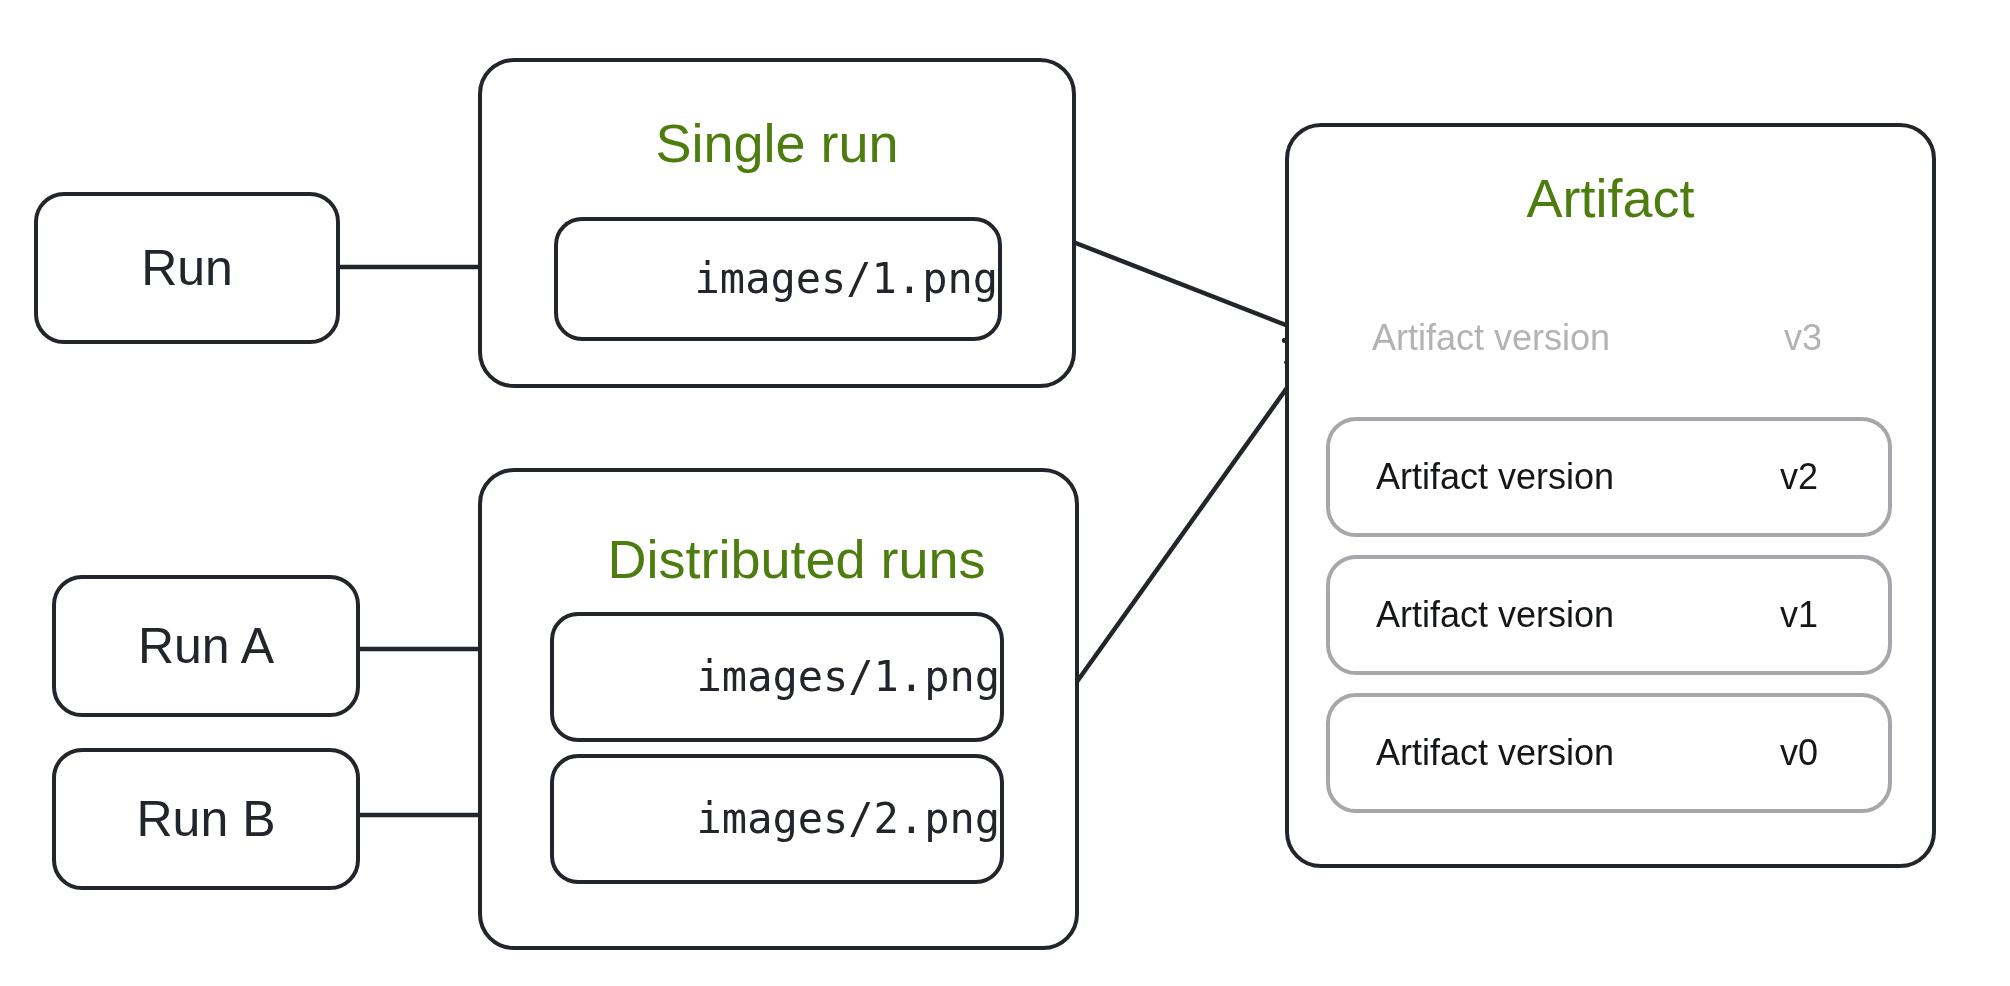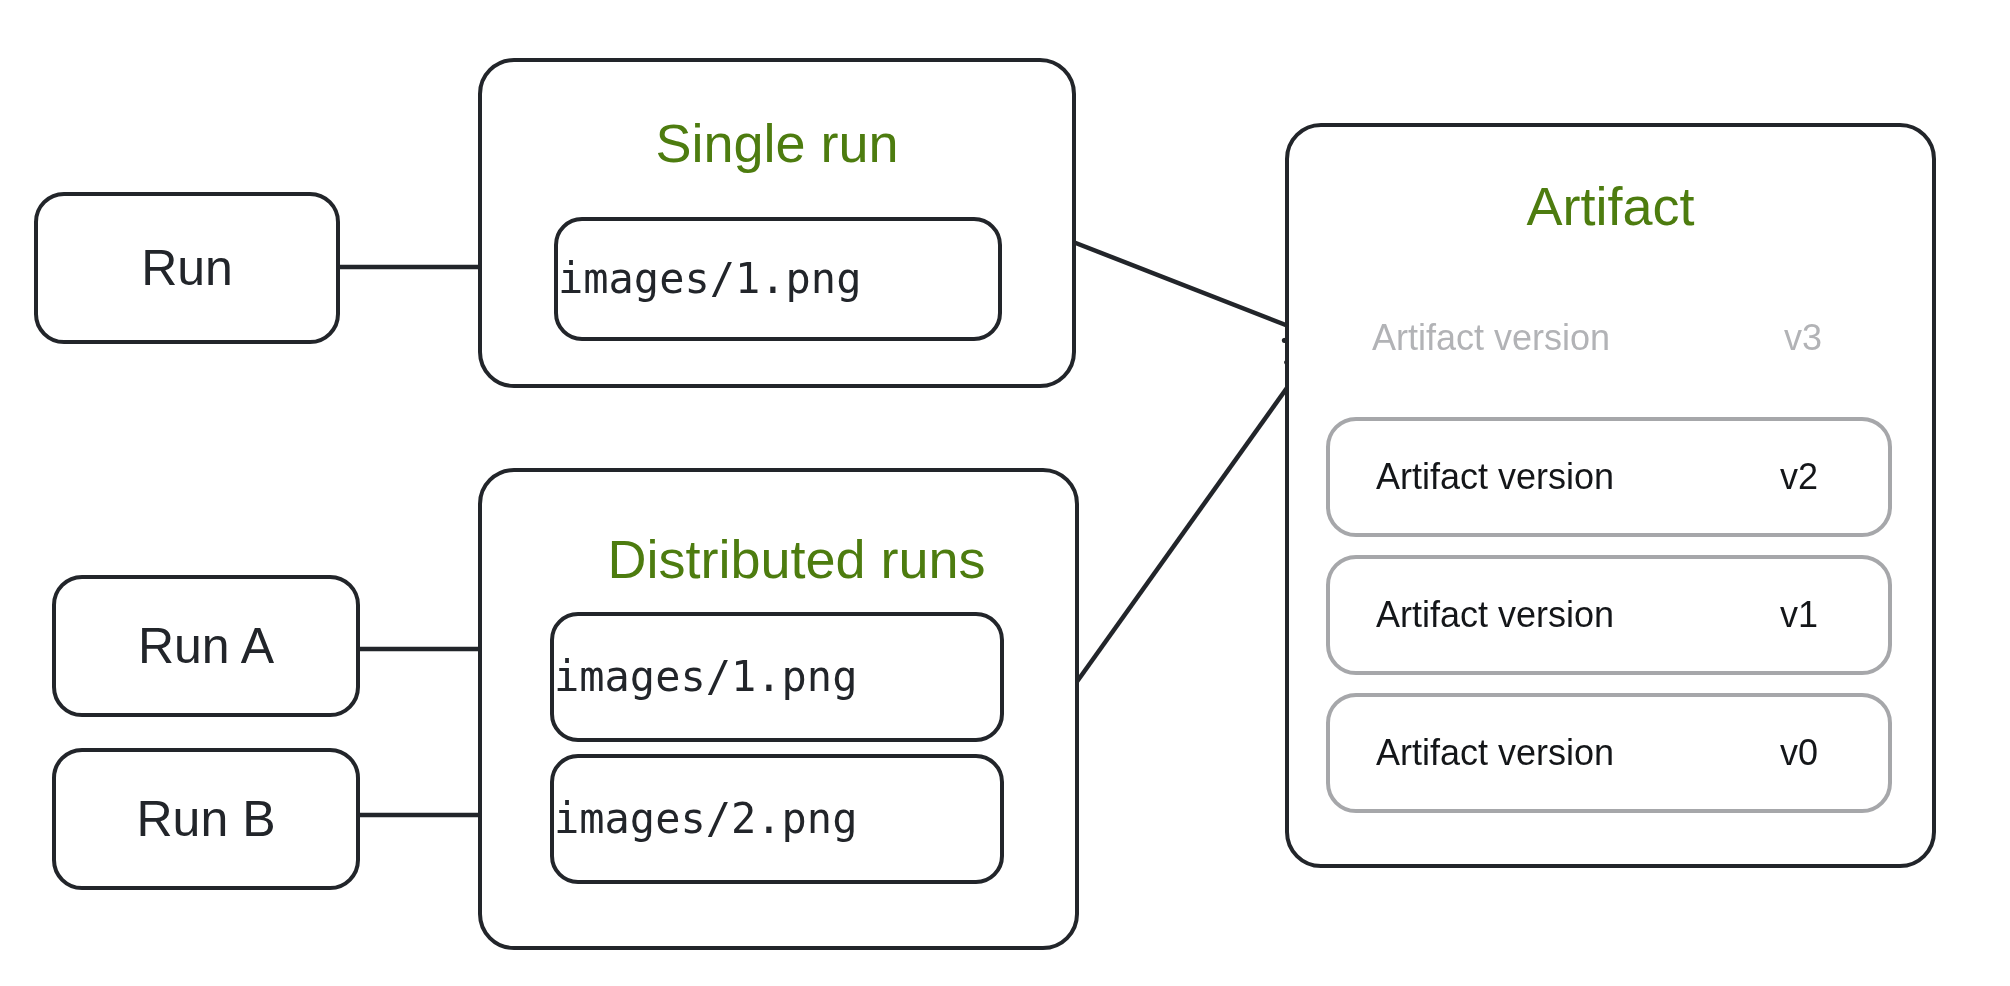--- a/index.html
+++ b/index.html
@@ -26,26 +26,26 @@
   .single-run {left:478px;top:58px; width:590px;height:322px;}
   .distributed{left:478px;top:468px;width:593px;height:474px;}
   .artifact   {left:1285px;top:123px;width:643px;height:737px;}
 
   .container-title{
     position:absolute;left:0;width:100%;text-align:center;
     font-size:54px;line-height:1.15;color:#4d7c0f;
   }
   .single-run .container-title{top:50px;}
   .distributed .container-title{top:56px;margin-left:18px;}
-  .artifact .container-title{top:48px;}
+  .artifact .container-title{top:40px;}
 
   
   .file-box{
     position:absolute;border:4px solid #22252a;border-radius:28px;background:#ffffff;
-    display:flex;align-items:center;justify-content:flex-start;
+    display:flex;align-items:center;justify-content:flex-end;
     font-family:"DejaVu Sans Mono", monospace;font-size:42px;line-height:1;color:#22252a;
   }
   .sr-file {left:72px;top:155px;width:440px;height:116px;}
   .d-file-1{left:68px;top:140px;width:446px;height:122px;}
   .d-file-2{left:68px;top:282px;width:446px;height:122px;}
 
   
   .vrow{
     position:absolute;left:37px;width:566px;height:120px;border-radius:30px;
     display:flex;align-items:center;justify-content:space-between;

